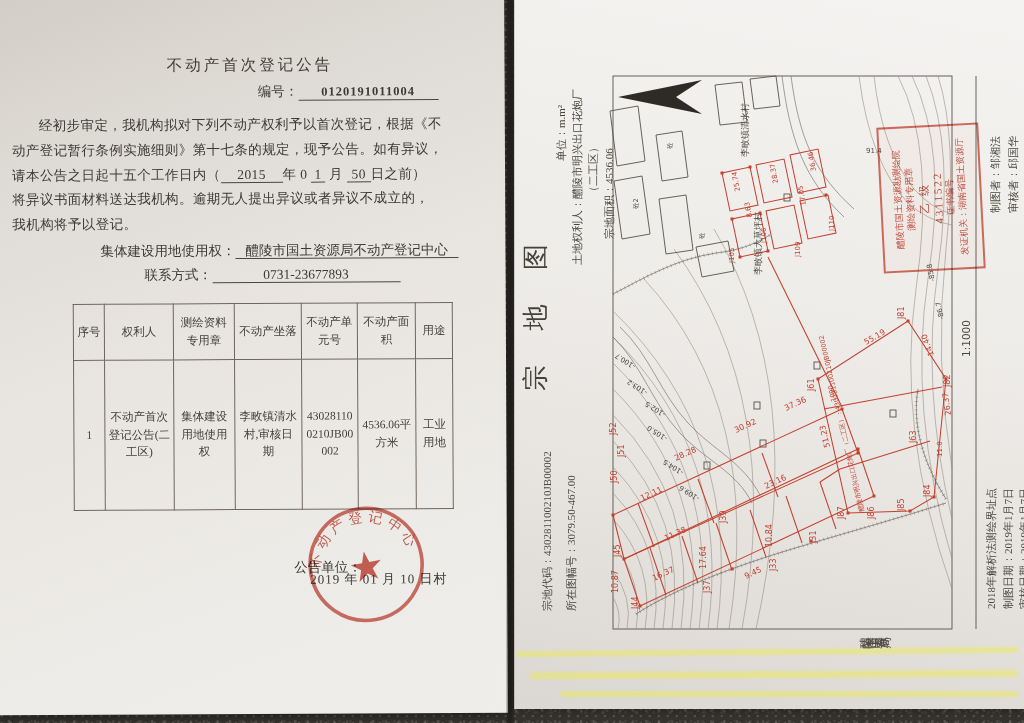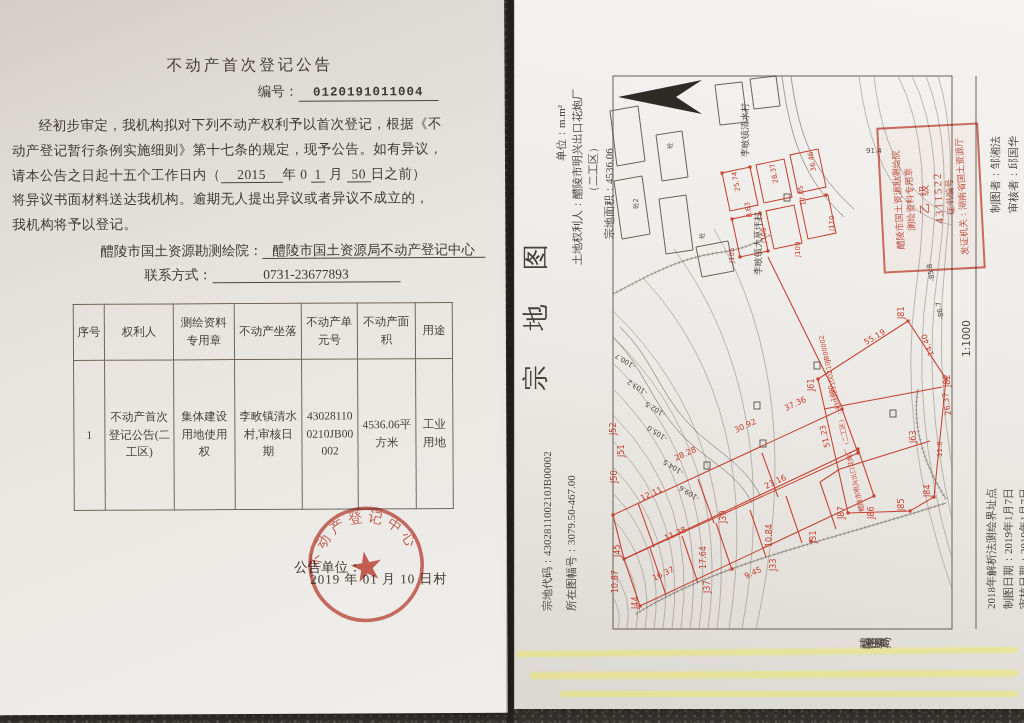--- a/index.html
+++ b/index.html
@@ -11,21 +11,21 @@
       radial-gradient(circle at 45% 80%, rgba(150,142,130,.14) 1.3px, transparent 2.2px),
       radial-gradient(circle at 85% 15%, rgba(120,112,100,.2) 1px, transparent 2px);
     background-size:9px 7px,13px 11px,17px 13px,11px 9px;
     font-family:"Liberation Serif","DejaVu Serif",serif;color:#3d3933;}
   .paper{position:absolute;box-shadow:0 2px 10px rgba(0,0,0,.5);}
   
   .paper-left{left:-3px;top:-5px;width:509px;height:719px;transform:rotate(-.3deg);
     background:linear-gradient(160deg,#d2cdc7 0%,#ddd9d3 18%,#e8e5e0 45%,#edebe7 75%,#efeeea 100%);}
   .n-title{position:absolute;top:60px;left:0;width:100%;text-align:center;font-size:15.5px;letter-spacing:3px;color:#413d36;}
   .n-no{position:absolute;top:88px;left:262px;font-size:13.5px;}
-  .n-no .val{font-family:Liberation Mono, monospace;font-size:12.5px;font-weight:600;letter-spacing:1px;}
+  .n-no .val{font-family:Liberation Serif, serif;font-size:12.5px;font-weight:600;letter-spacing:1px;}
   .n-para{position:absolute;top:118px;left:16px;width:486px;font-size:13.5px;line-height:24.8px;letter-spacing:.4px;white-space:nowrap;}
   .n-para .ind{text-indent:2em;}
   .uline{display:inline-block;border-bottom:1px solid #4a463f;text-align:center;line-height:15px;}
   .n-addr{position:absolute;top:247px;left:104px;font-size:13.5px;}
   .n-contact{position:absolute;top:271px;left:148px;font-size:13.5px;}
   .n-contact .val,.n-addr .val{padding:0 10px;}
   table.reg{position:absolute;top:308px;left:76px;border-collapse:collapse;table-layout:fixed;width:379px;font-size:11.5px;color:#44403a;}
   table.reg th,table.reg td{border:1px solid #6f675d;font-weight:normal;text-align:center;vertical-align:middle;padding:2px 3px;word-break:break-all;line-height:1.55;}
   table.reg thead tr{height:56px;}
   table.reg tbody tr{height:150px;}
@@ -71,21 +71,21 @@
       <div class="ind">经初步审定，我机构拟对下列不动产权利予以首次登记，根据《不</div>
       <div>动产登记暂行条例实施细则》第十七条的规定，现予公告。如有异议，</div>
       <div>
         <span>请本公告之日起十五个工作日内（</span><span class="uline" style="min-width:62px">2015</span><span>年 0</span> <span class="uline" style="min-width:14px">1</span> <span>月</span> <span class="uline" style="min-width:24px">50</span><span>日之前）</span>
       </div>
       <div>将异议书面材料送达我机构。逾期无人提出异议或者异议不成立的，</div>
       <div>我机构将予以登记。</div>
     </div>
 
     <div class="n-addr">
-      <span>醴陵市国土资源勘测绘院：</span><span class="uline val">醴陵市国土资源局不动产登记中心</span>
+      <span>集体建设用地使用权：</span><span class="uline val">醴陵市国土资源局不动产登记中心</span>
     </div>
     <div class="n-contact">
       <span>联系方式：</span><span class="uline val" style="min-width:168px">0731-23677893</span>
     </div>
 
     <table class="reg">
       <colgroup>
         <col style="width:31px">
           <col style="width:69px">
           <col style="width:61px">

